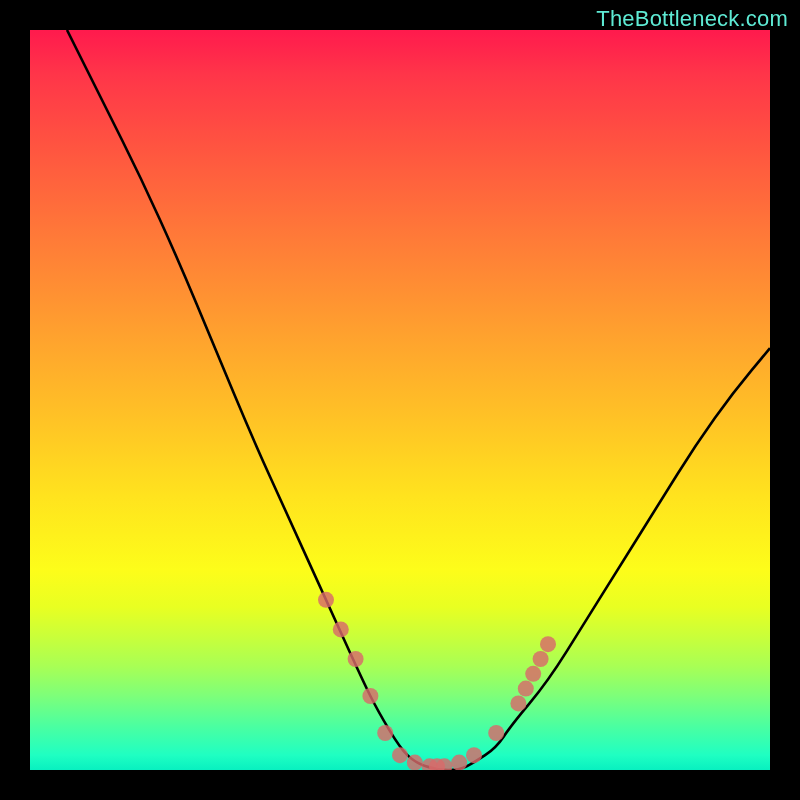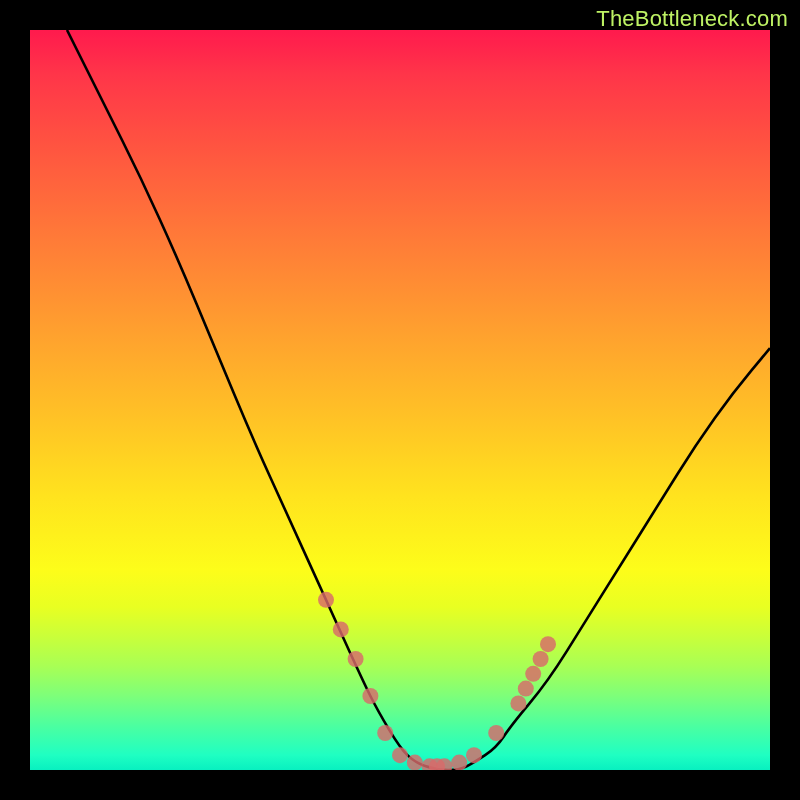--- a/index.html
+++ b/index.html
@@ -44,21 +44,21 @@
   
 
   .curve-svg {
     position: absolute;
     inset: 0;
   }
   .watermark {
     position: absolute;
     top: 6px;
     right: 12px;
-    color: #bef264;
+    color: #5eead4;
     font-size: 22px;
     font-weight: 500;
     letter-spacing: 0.2px;
     user-select: none;
   }
 </style>
 </head>
 <body>
 
 <div class="frame">

